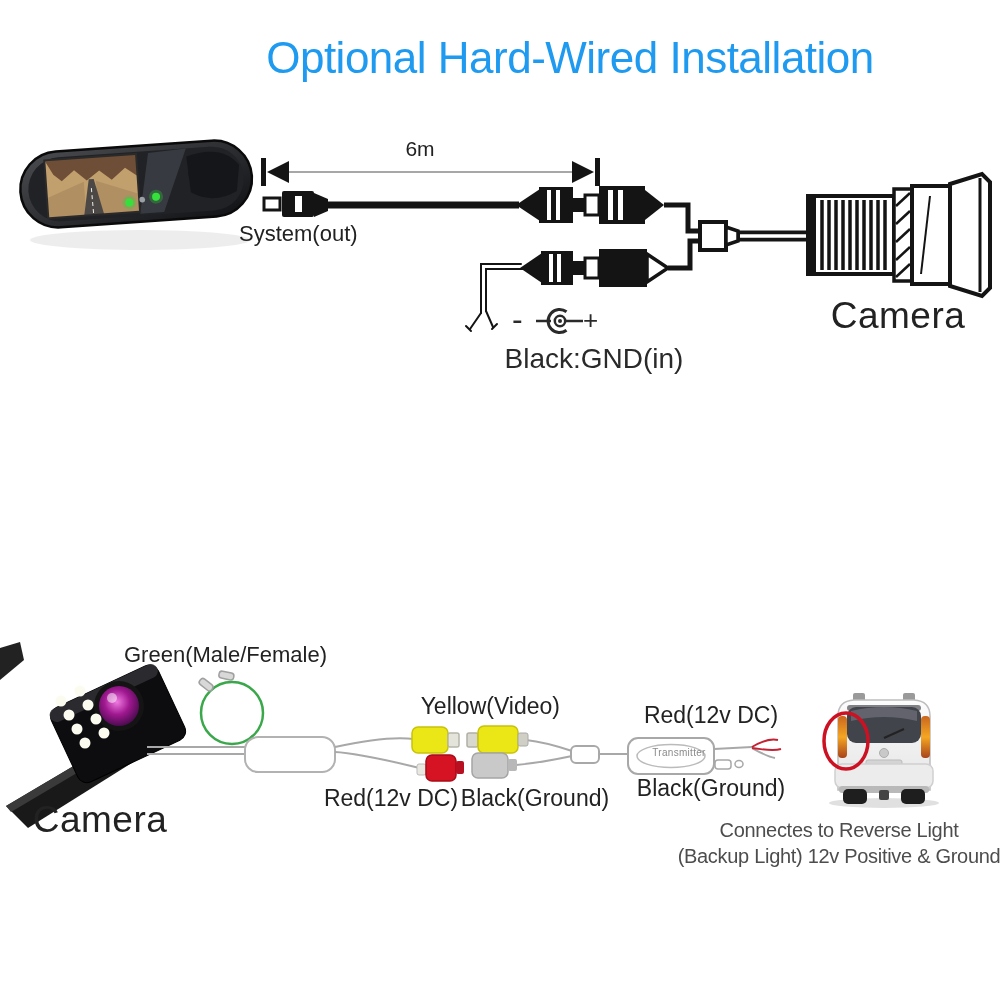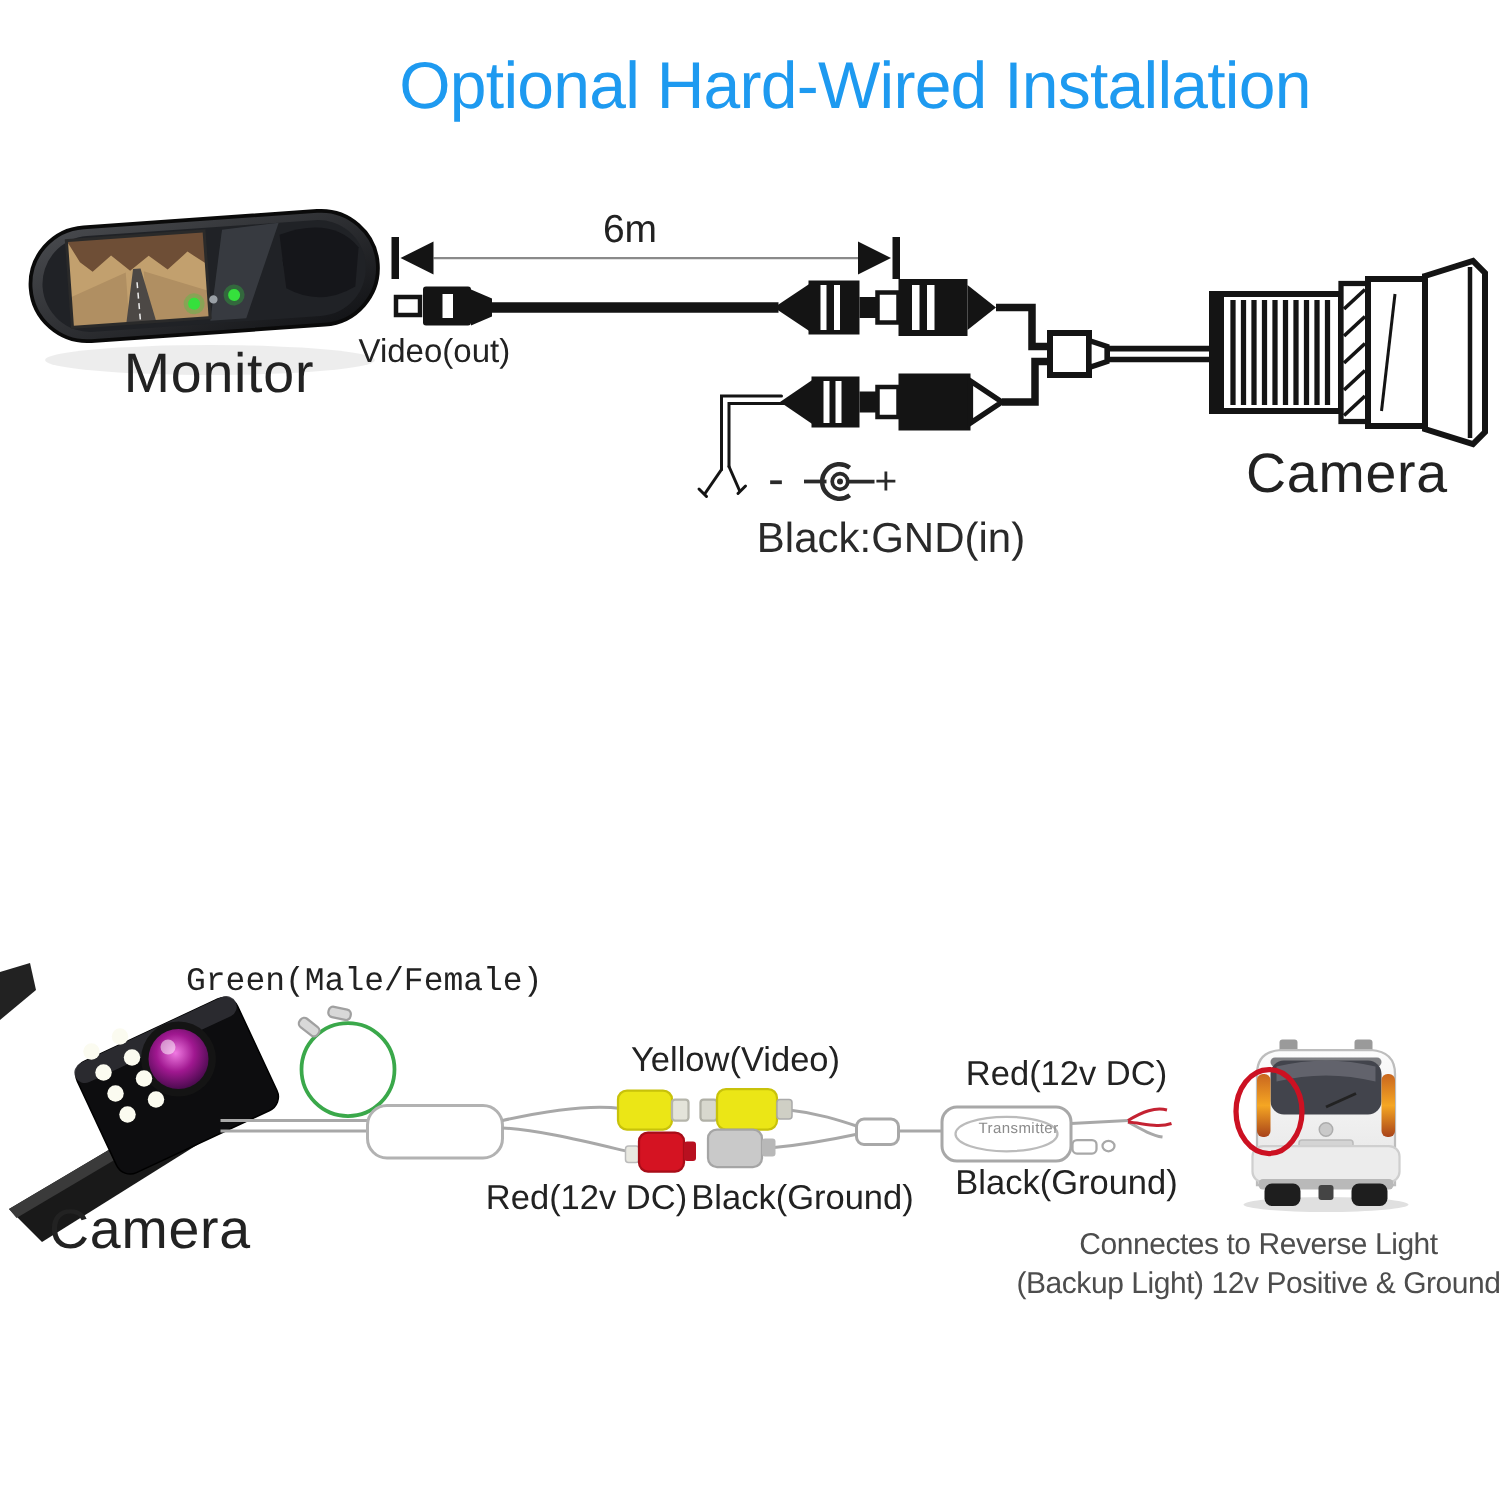--- a/index.html
+++ b/index.html
@@ -7,26 +7,26 @@
          font-family:"Liberation Sans","DejaVu Sans",sans-serif;color:#1f1f1f;}
   .abs{position:absolute;}
   .title{color:var(--title_blue,#1e9af0);font-weight:400;text-align:center;letter-spacing:-0.5px;}
   .t1{left:120px;top:33px;width:900px;font-size:44px;}
   .t2{left:167px;top:540px;width:700px;font-size:39px;line-height:51px;}
   .lbl{color:#222;font-weight:300;}
   .big{font-size:37px;letter-spacing:0.5px;}
   .mid{font-size:23px;}
   .monitor-lbl{left:46px;top:228px;width:200px;text-align:center;}
   .videoout-lbl{left:239px;top:221px;font-size:22px;}
-  .dim-lbl{left:380px;top:137px;width:80px;text-align:center;font-size:26px;}
+  .dim-lbl{left:380px;top:137px;width:80px;text-align:center;font-size:21px;}
   .camera1-lbl{left:798px;top:295px;width:200px;text-align:center;}
   .power-block{left:444px;top:341px;width:300px;text-align:center;font-size:28px;line-height:36px;color:#2a2a2a;font-weight:300;}
   .dc-minus{left:512px;top:301px;font-size:32px;color:#2a2a2a;}
   .dc-plus{left:583px;top:305px;font-size:26px;color:#2a2a2a;}
-  .green-lbl{left:124px;top:642px;font-size:22px;font-family:Liberation Mono, monospace;}
+  .green-lbl{left:124px;top:642px;font-size:22px;}
   .camera2-lbl{left:20px;top:799px;width:160px;text-align:center;}
   .yellow-lbl{left:360px;top:693px;width:200px;text-align:right;}
   .reddc-left{left:291px;top:785px;width:200px;text-align:center;}
   .black-left{left:435px;top:785px;width:200px;text-align:center;}
   .reddc-right{left:611px;top:702px;width:200px;text-align:center;}
   .black-right{left:611px;top:775px;width:200px;text-align:center;}
   .transmitter-lbl{left:629px;top:747px;width:100px;text-align:center;font-size:10px;color:#8a8a8a;letter-spacing:0.3px;}
   .note{left:539px;top:817px;width:600px;text-align:center;font-size:20px;line-height:26px;color:#4d4d4d;font-weight:300;letter-spacing:-0.3px;}
 </style>
 </head>
@@ -259,22 +259,21 @@
       <rect x="839" y="786" width="90" height="7" rx="3" fill="#b9b9b9"></rect>
       <rect x="879" y="790" width="10" height="10" rx="2" fill="#444"></rect>
       <rect x="843" y="789" width="24" height="15" rx="5" fill="#1e1e1e"></rect>
       <rect x="901" y="789" width="24" height="15" rx="5" fill="#1e1e1e"></rect>
       <ellipse cx="846" cy="741" rx="22" ry="28" fill="none" stroke="#cc1122" stroke-width="3.5"></ellipse>
     </g>
   </svg>
 
   <div class="abs title t1">Optional Hard-Wired Installation</div>
 
-  <div class="abs lbl big monitor-lbl">Monitor</div>
-  <div class="abs lbl videoout-lbl">Video(out)</div>
+  <div class="abs lbl videoout-lbl">System(out)</div>
   <div class="abs lbl dim-lbl">6m</div>
   <div class="abs lbl big camera1-lbl">Camera</div>
 
   <div class="abs lbl dc-minus">-</div>
   <div class="abs lbl dc-plus">+</div>
 
   <div class="abs power-block">
     <div>Black:GND(in)</div>
   </div>
 

